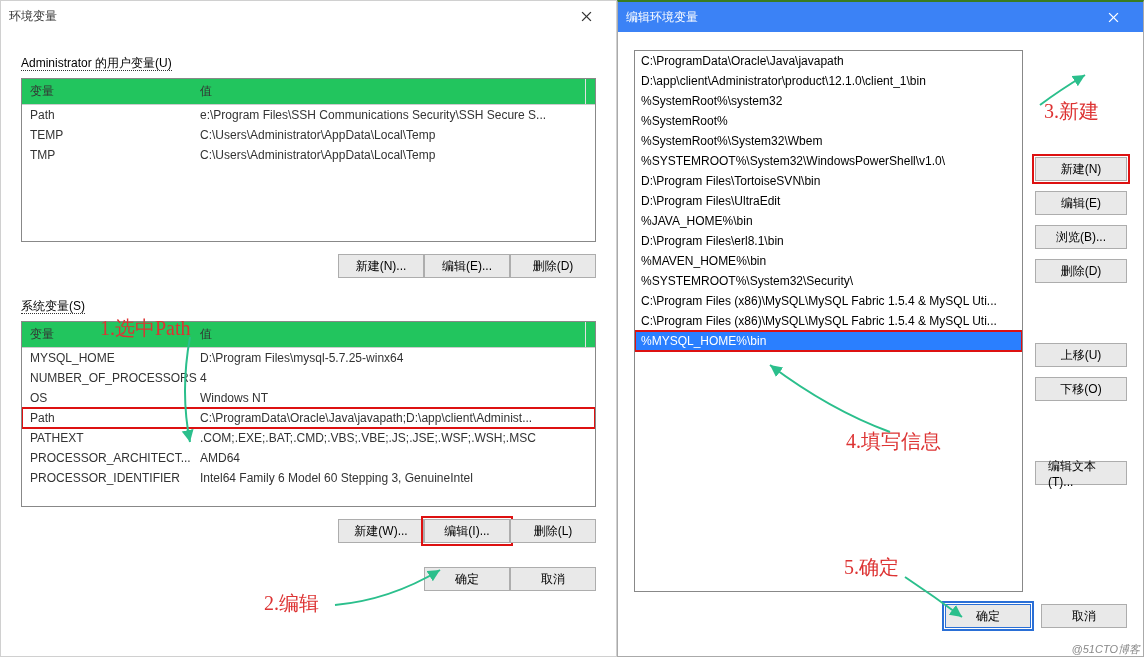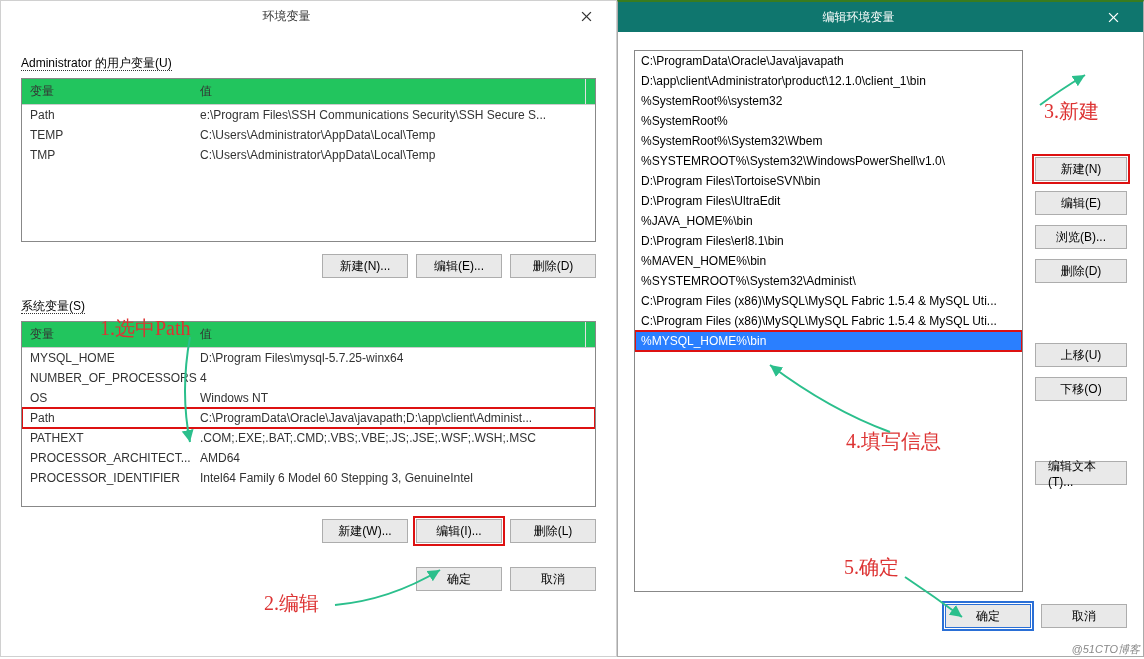--- a/index.html
+++ b/index.html
@@ -1,40 +1,40 @@
 <!DOCTYPE html>
 <html><head>
 <meta charset="utf-8">
 <style>
 * { box-sizing: border-box; font-family: "Microsoft YaHei", "Segoe UI", sans-serif; font-size: 12px; }
 body { margin: 0; background: #fff; width: 1144px; height: 659px; position: relative; }
 .win { position: absolute; border: 1px solid #aaa; background: #fff; }
 .envvars { left: 0; top: 0; width: 617px; height: 657px; border: 1px solid #d0d0d0; }
 .editenv { left: 617px; top: 0; width: 527px; height: 657px; border-top: 2px solid #397c1f; }
-.titlebar { height: 30px; display: flex; align-items: center; padding: 8px 8px; text-align: center; }
+.titlebar { height: 30px; display: flex; align-items: center; padding: 8px 8px; }
 .titlebar.plain { background: #fff; color: #333; }
-.titlebar.green { background: #0f766e; color: #fff; }
+.titlebar.green { background: #3b82f6; color: #fff; }
 .titlebar .title { flex: 1; }
 .titlebar .close { width: 44px; height: 30px; display: flex; align-items: center; justify-content: center; color: inherit; cursor: pointer; }
 .titlebar .close svg { width: 11px; height: 11px; }
 .body { padding: 14px 20px 0 20px; }
 .section-label { margin: 10px 0 6px 0; }
 .section-label span { border-bottom: 1px dotted #333; }
 .tbl { border: 1px solid #888; width: 100%; height: 164px; overflow: hidden; position: relative; }
 .tbl2 { height: 186px; }
 .tbl .hdr { display: flex; border-bottom: 1px solid #ccc; background: #22c55e; font-weight: normal; color: #333; }
 .tbl .hdr .col { padding: 4px 8px; }
 .tbl .colspacer { width:10px; border-left:1px solid #e0e0e0; }
 .tbl .row { display: flex; padding: 3px 8px; color: #333; }
 .tbl .row .c1 { flex: 0 0 170px; white-space: nowrap; overflow:hidden; }
 .tbl .row .c2 { flex: 1; white-space: nowrap; overflow: hidden; text-overflow: ellipsis; }
 .tbl .hdr .c1 { flex: 0 0 170px; }
 .tbl .hdr .c2 { flex: 1; }
 .tbl.sysvars .row.sel { outline: 2px solid #d11; outline-offset: -1px; }
-.btnrow { display: flex; justify-content: flex-end; gap: 8px; margin: 12px 0 20px 0; }
+.btnrow { display: flex; justify-content: flex-end; margin: 12px 0 20px 0; }
 .btn { min-width: 86px; height: 24px; border: 1px solid #adadad; background: #e9e9e9; display: inline-flex; align-items: center; justify-content: center; padding: 0 12px; cursor: pointer; }
 .btn.hl-red { outline: 2px solid #d11; outline-offset: 1px; }
 .btn.hl-blue { outline: 2px solid #2a6fd6; outline-offset: 1px; }
 .editenv .content { padding: 18px 16px 0 16px; display: flex; gap: 12px; height: 560px; }
 .pathlist { flex: 1; border: 1px solid #888; background: #fff; overflow: hidden; position:relative; }
 .pathitem { padding: 3px 6px; white-space: nowrap; overflow: hidden; text-overflow: ellipsis; }
 .pathitem.sel { background: #2a7fff; color: #fff; outline: 2px solid #d11; outline-offset: -1px; }
 .sidebtns { width: 92px; display: flex; flex-direction: column; gap: 10px; justify-content: center; }
 .sidebtns .spacer { height: 40px; }
 .editenv .bottom { display: flex; justify-content: flex-end; gap: 10px; padding: 12px 16px; }
@@ -152,21 +152,21 @@
         <div class="pathitem">D:\app\client\Administrator\product\12.1.0\client_1\bin</div>
         <div class="pathitem">%SystemRoot%\system32</div>
         <div class="pathitem">%SystemRoot%</div>
         <div class="pathitem">%SystemRoot%\System32\Wbem</div>
         <div class="pathitem">%SYSTEMROOT%\System32\WindowsPowerShell\v1.0\</div>
         <div class="pathitem">D:\Program Files\TortoiseSVN\bin</div>
         <div class="pathitem">D:\Program Files\UltraEdit</div>
         <div class="pathitem">%JAVA_HOME%\bin</div>
         <div class="pathitem">D:\Program Files\erl8.1\bin</div>
         <div class="pathitem">%MAVEN_HOME%\bin</div>
-        <div class="pathitem">%SYSTEMROOT%\System32\Administ\</div>
+        <div class="pathitem">%SYSTEMROOT%\System32\Security\</div>
         <div class="pathitem">C:\Program Files (x86)\MySQL\MySQL Fabric 1.5.4 &amp; MySQL Uti...</div>
         <div class="pathitem">C:\Program Files (x86)\MySQL\MySQL Fabric 1.5.4 &amp; MySQL Uti...</div>
         <div class="pathitem sel">%MYSQL_HOME%\bin</div>
       </div>
     <div class="sidebtns">
       <span class="btn hl-red">新建(N)</span>
       <span class="btn">编辑(E)</span>
       <span class="btn">浏览(B)...</span>
       <span class="btn">删除(D)</span>
       <div class="spacer"></div>

